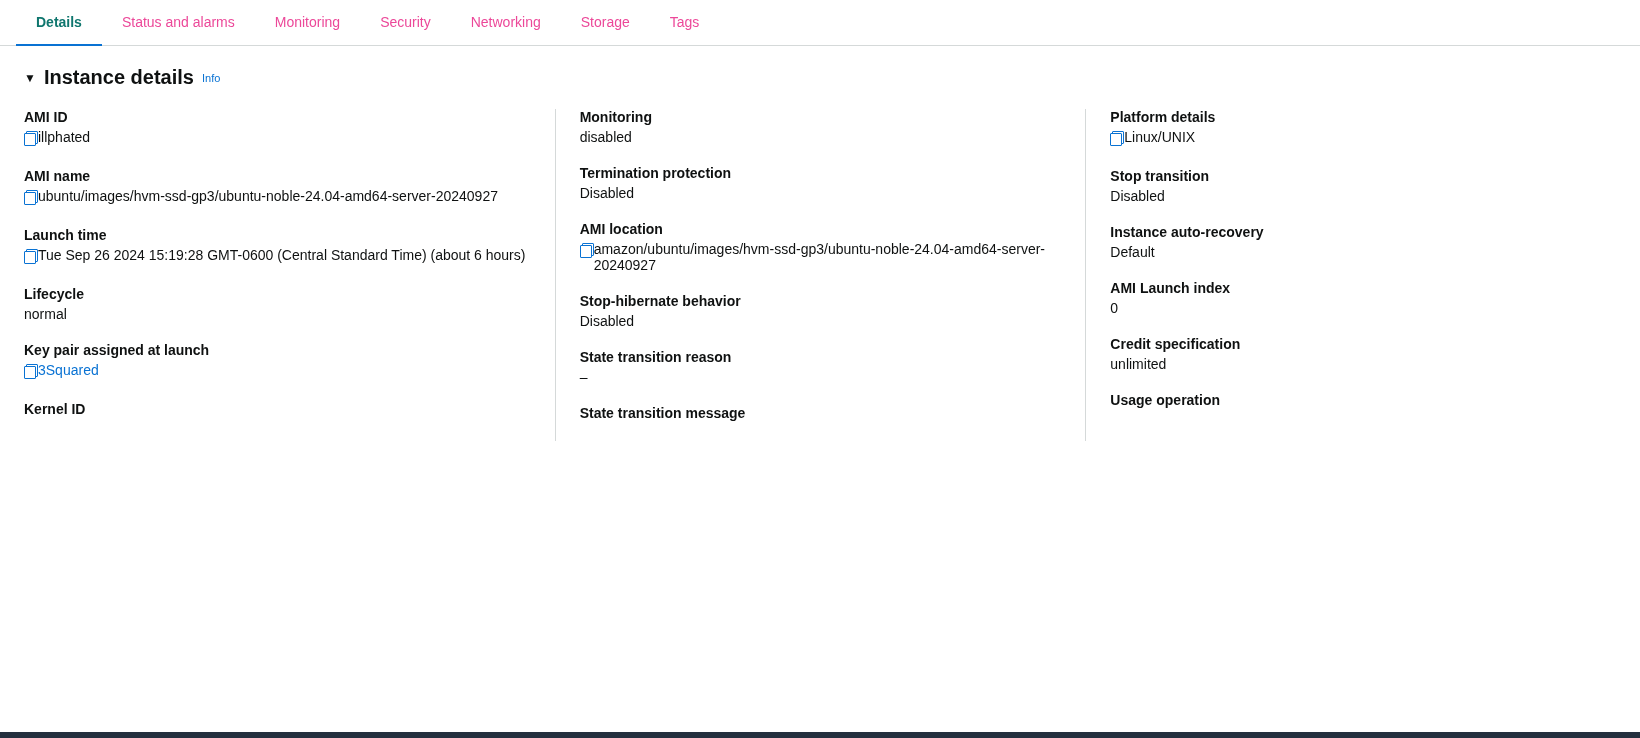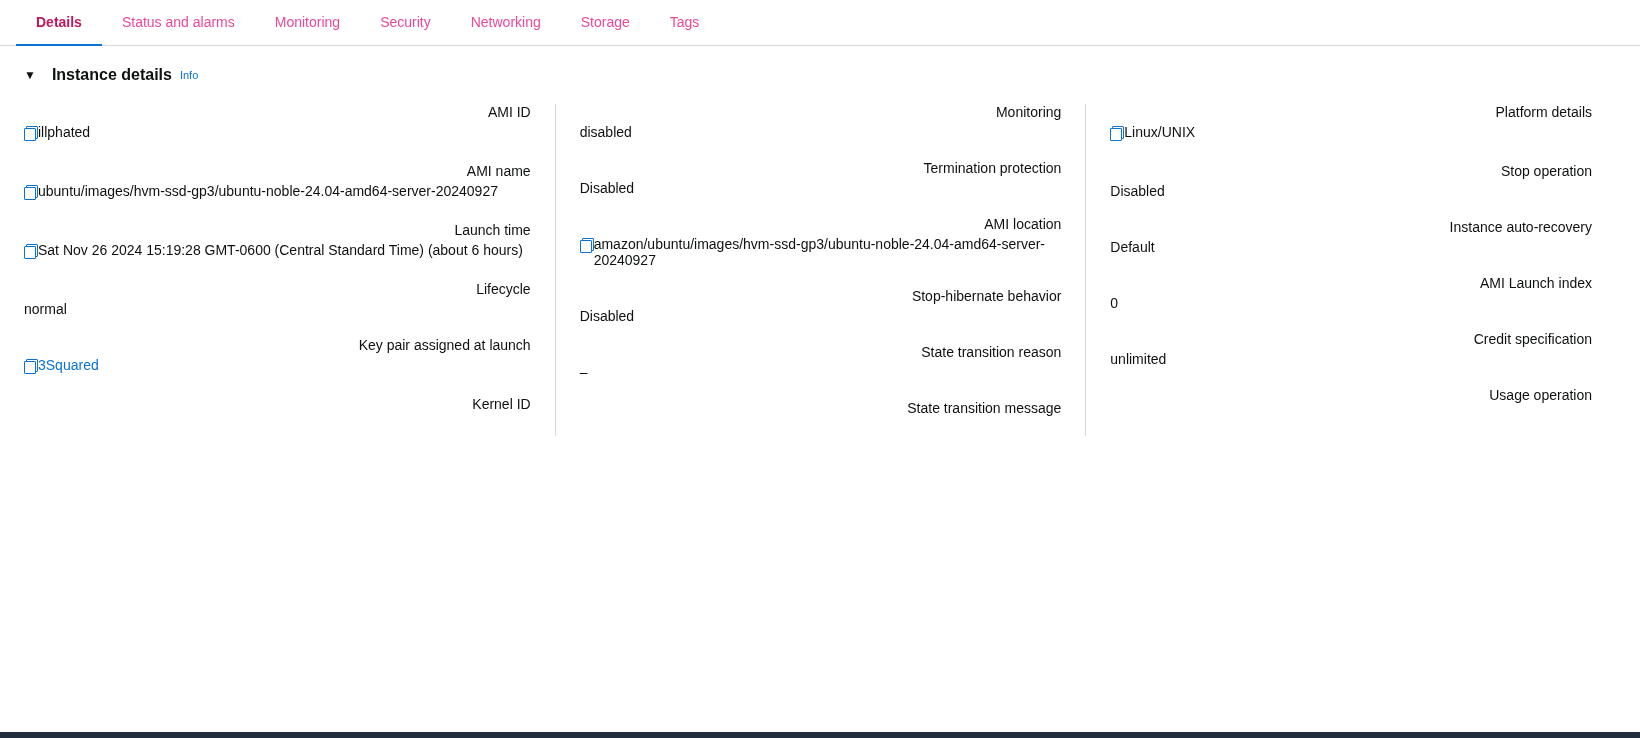--- a/index.html
+++ b/index.html
@@ -21,21 +21,21 @@
       padding: 14px 20px;
       font-size: 14px;
       font-weight: 500;
       color: #ec4899;
       cursor: pointer;
       border-bottom: 2px solid transparent;
       margin-bottom: -1px;
       white-space: nowrap;
     }
     .tab.active {
-      color: #be185d;
+      color: #0f766e;
       border-bottom: 2px solid #0972d3;
       font-weight: 700;
     }
 
     
     .content {
       padding: 20px 24px;
       background: #fff;
     }
 
@@ -44,23 +44,22 @@
       display: flex;
       align-items: center;
       gap: 8px;
       margin-bottom: 20px;
     }
     .section-header .toggle-icon {
       font-size: 12px;
       color: #0f1111;
     }
     .section-title {
-      font-size: 16px;
+      font-size: 20px;
       font-weight: 700;
-      margin-left: 8px;
     }
     .info-link {
       color: #0972d3;
       font-size: 11px;
       cursor: pointer;
       text-decoration: none;
     }
 
     
     .details-grid {
@@ -73,25 +72,24 @@
     }
     .details-grid .col:not(:first-child) {
       padding-left: 24px;
       border-left: 1px solid #d5d9d9;
     }
 
     .field {
       margin-bottom: 20px;
     }
     .field-label {
-      font-weight: 400;
+      font-weight: 700;
       font-size: 14px;
       margin-bottom: 4px;
       color: #0f1111;
-      text-align: right;
     }
     .field-value {
       font-size: 14px;
       color: #0f1111;
     }
     .field-value.link {
       color: #0972d3;
       cursor: pointer;
     }
 
@@ -168,21 +166,21 @@
           <div class="field-label">AMI name</div>
           <div class="field-value"><span class="copy-icon-wrap">
               <span class="copy-icon" title="Copy"></span>
               <span>ubuntu/images/hvm-ssd-gp3/ubuntu-noble-24.04-amd64-server-20240927</span>
             </span></div>
         </div>
         <div class="field">
           <div class="field-label">Launch time</div>
           <div class="field-value"><span class="copy-icon-wrap">
               <span class="copy-icon" title="Copy"></span>
-              <span>Sat Nov 26 2024 15:19:28 GMT-0600 (Central Standard Time) (about 6 hours)</span>
+              <span>Tue Sep 26 2024 15:19:28 GMT-0600 (Central Standard Time) (about 6 hours)</span>
             </span></div>
         </div>
         <div class="field">
           <div class="field-label">Lifecycle</div>
           <div class="field-value">normal</div>
         </div>
         <div class="field">
           <div class="field-label">Key pair assigned at launch</div>
           <div class="field-value link"><span class="copy-icon-wrap">
               <span class="copy-icon" title="Copy"></span>
@@ -225,21 +223,21 @@
       </div>
       <div class="col">
         <div class="field">
           <div class="field-label">Platform details</div>
           <div class="field-value"><span class="copy-icon-wrap">
               <span class="copy-icon" title="Copy"></span>
               <span>Linux/UNIX</span>
             </span></div>
         </div>
         <div class="field">
-          <div class="field-label">Stop operation</div>
+          <div class="field-label">Stop transition</div>
           <div class="field-value">Disabled</div>
         </div>
         <div class="field">
           <div class="field-label">Instance auto-recovery</div>
           <div class="field-value">Default</div>
         </div>
         <div class="field">
           <div class="field-label">AMI Launch index</div>
           <div class="field-value">0</div>
         </div>

